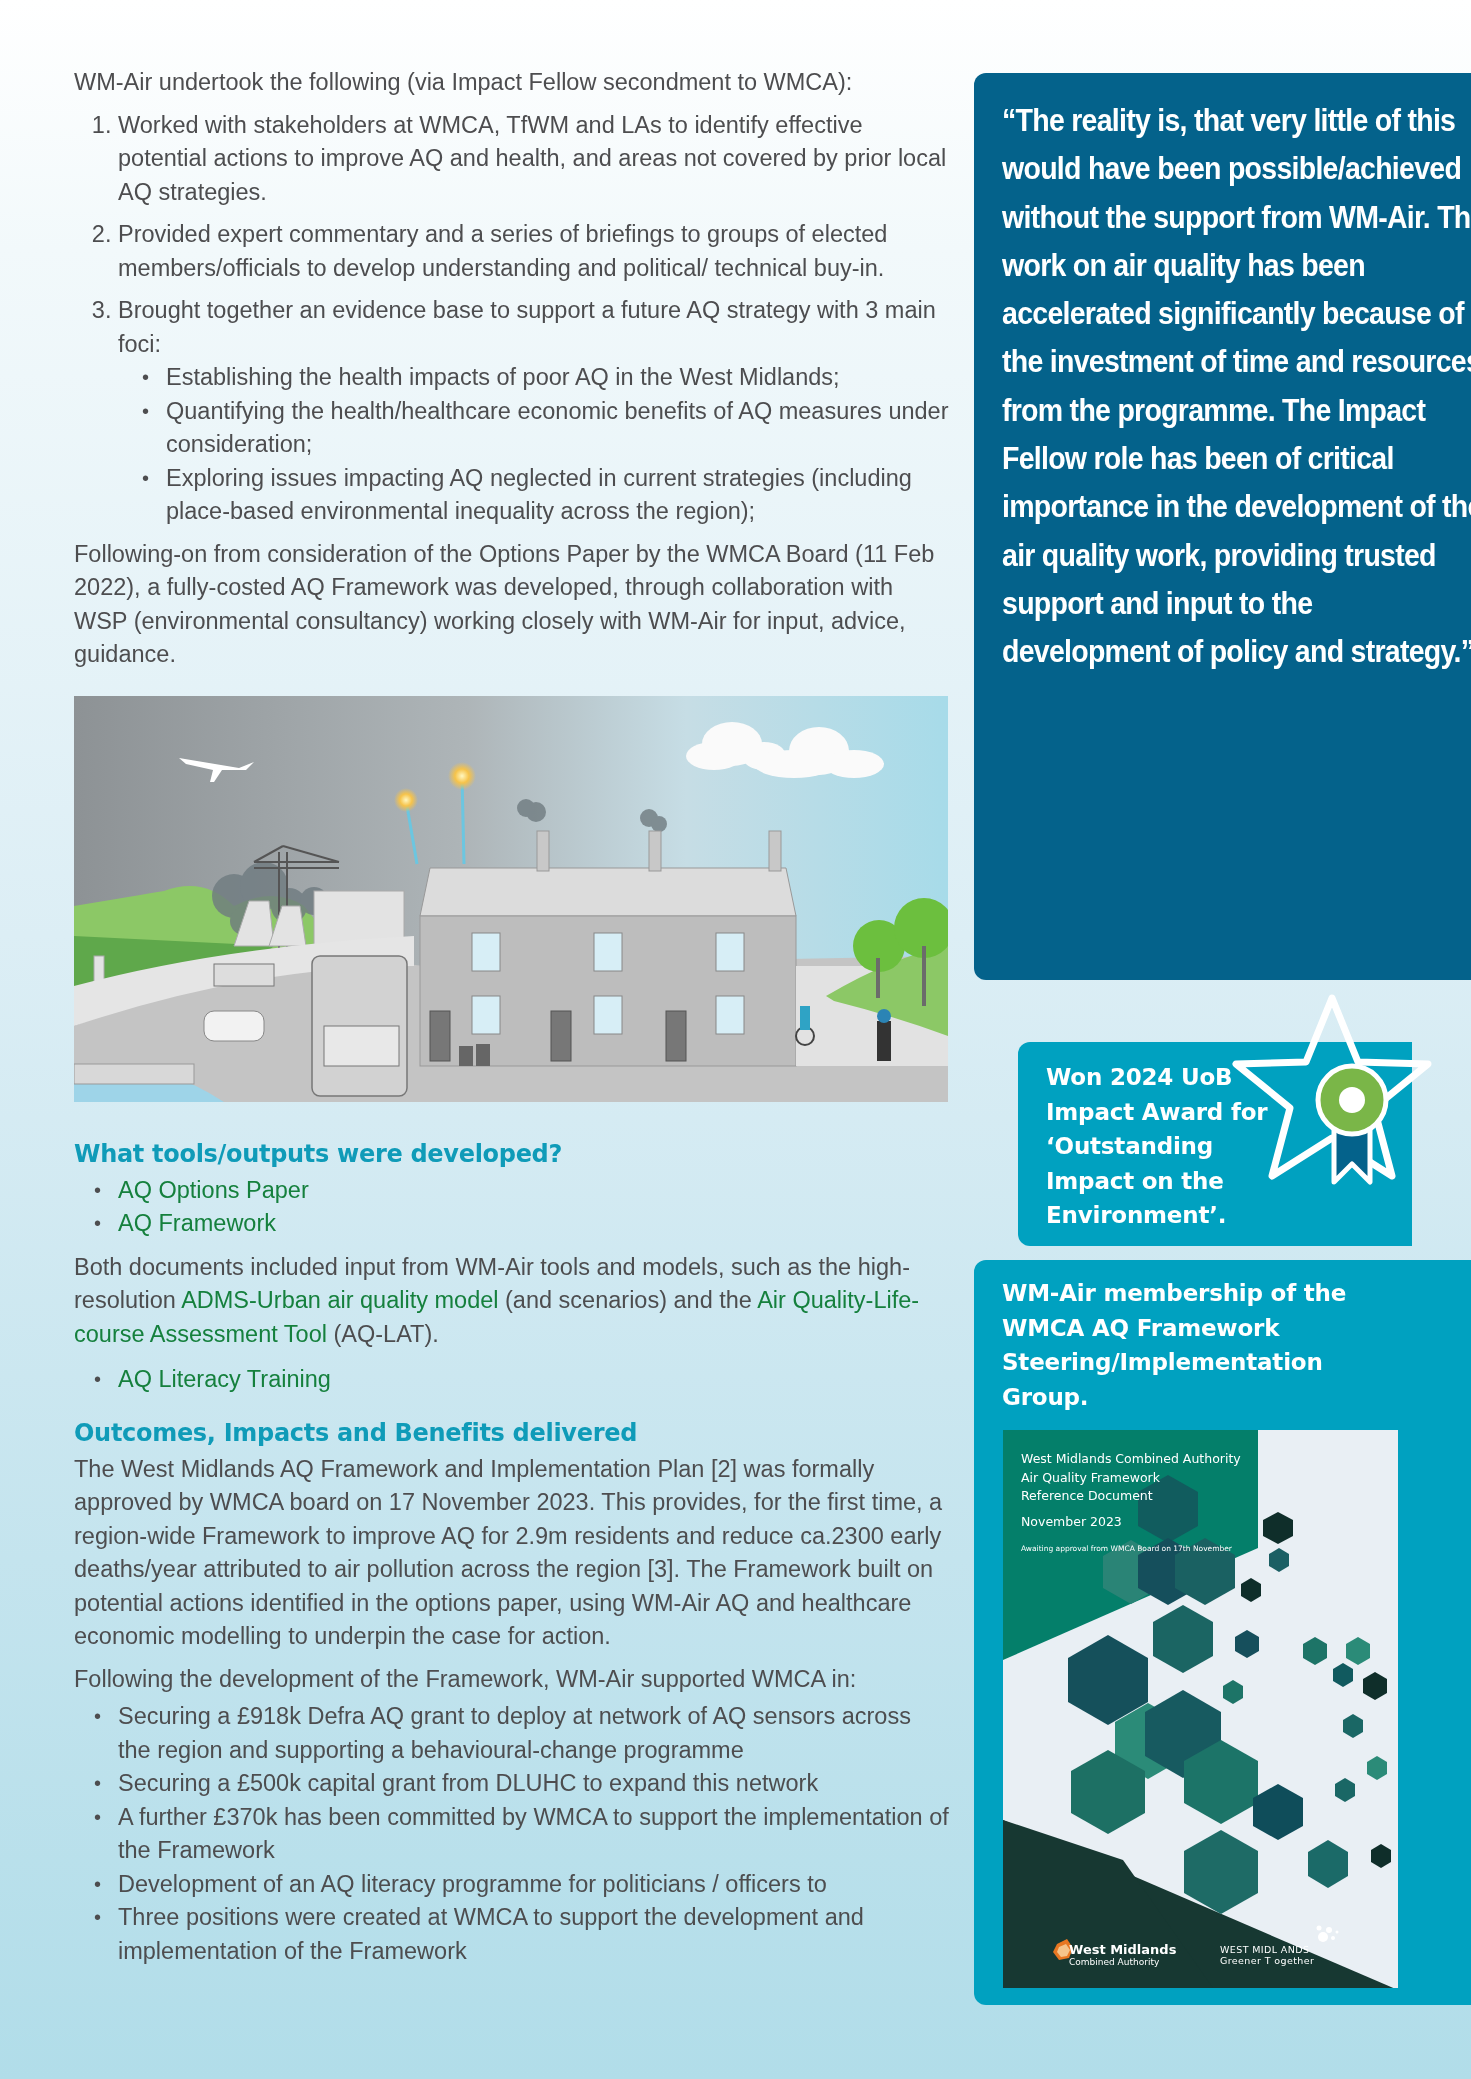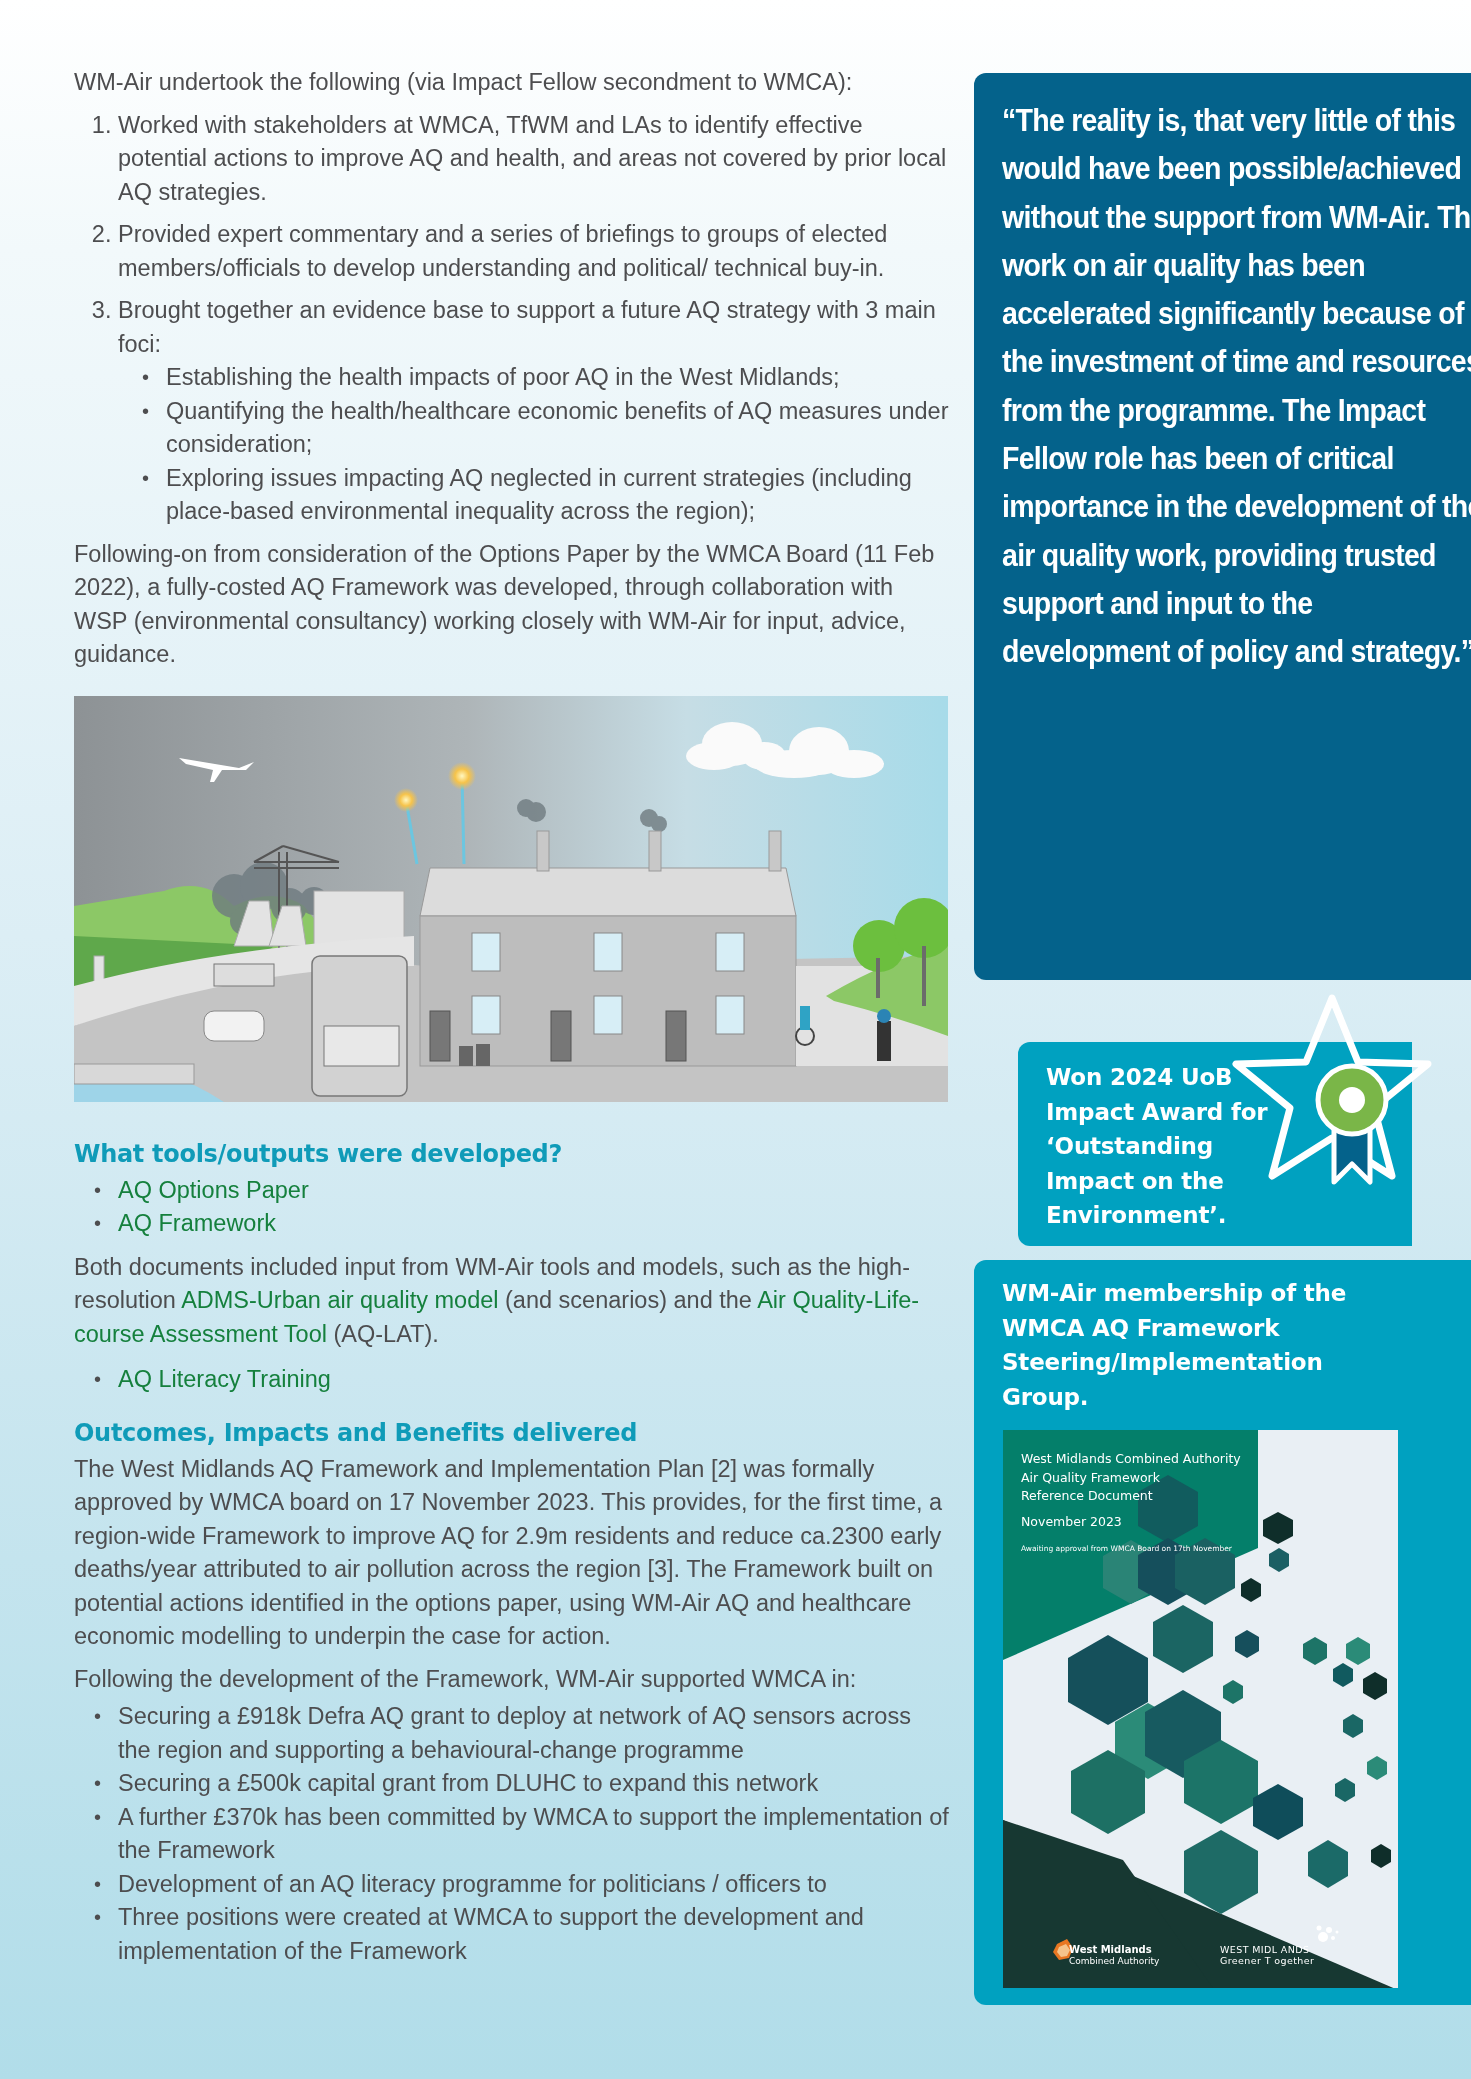--- a/index.html
+++ b/index.html
@@ -82,21 +82,21 @@
   .cover-text {
     position: absolute; left: 18px; top: 20px; color: #fff;
     font-family: "DejaVu Sans", sans-serif; font-size: 12.5px; line-height: 18.5px;
   }
   .cover-date { margin-top: 7px; font-size: 12.5px; }
   .cover-await { margin-top: 9px; font-size: 7.5px; }
   .cover-logo1 {
     position: absolute; left: 66px; top: 515px; color: #fff;
     font-family: "DejaVu Sans", sans-serif; font-size: 9px; line-height: 10.5px;
   }
-  .cover-logo1 b { font-size: 10px; }
+  .cover-logo1 b { font-size: 13px; }
   .cover-logo2 {
     position: absolute; left: 217px; top: 515px; color: #fff;
     font-family: "DejaVu Sans", sans-serif; font-size: 9.5px; line-height: 10.5px; letter-spacing: 0.4px;
   }
 </style>
 </head>
 <body>
 
 <div class="main-col">
   <p>WM-Air undertook the following (via Impact Fellow secondment to WMCA):</p>

